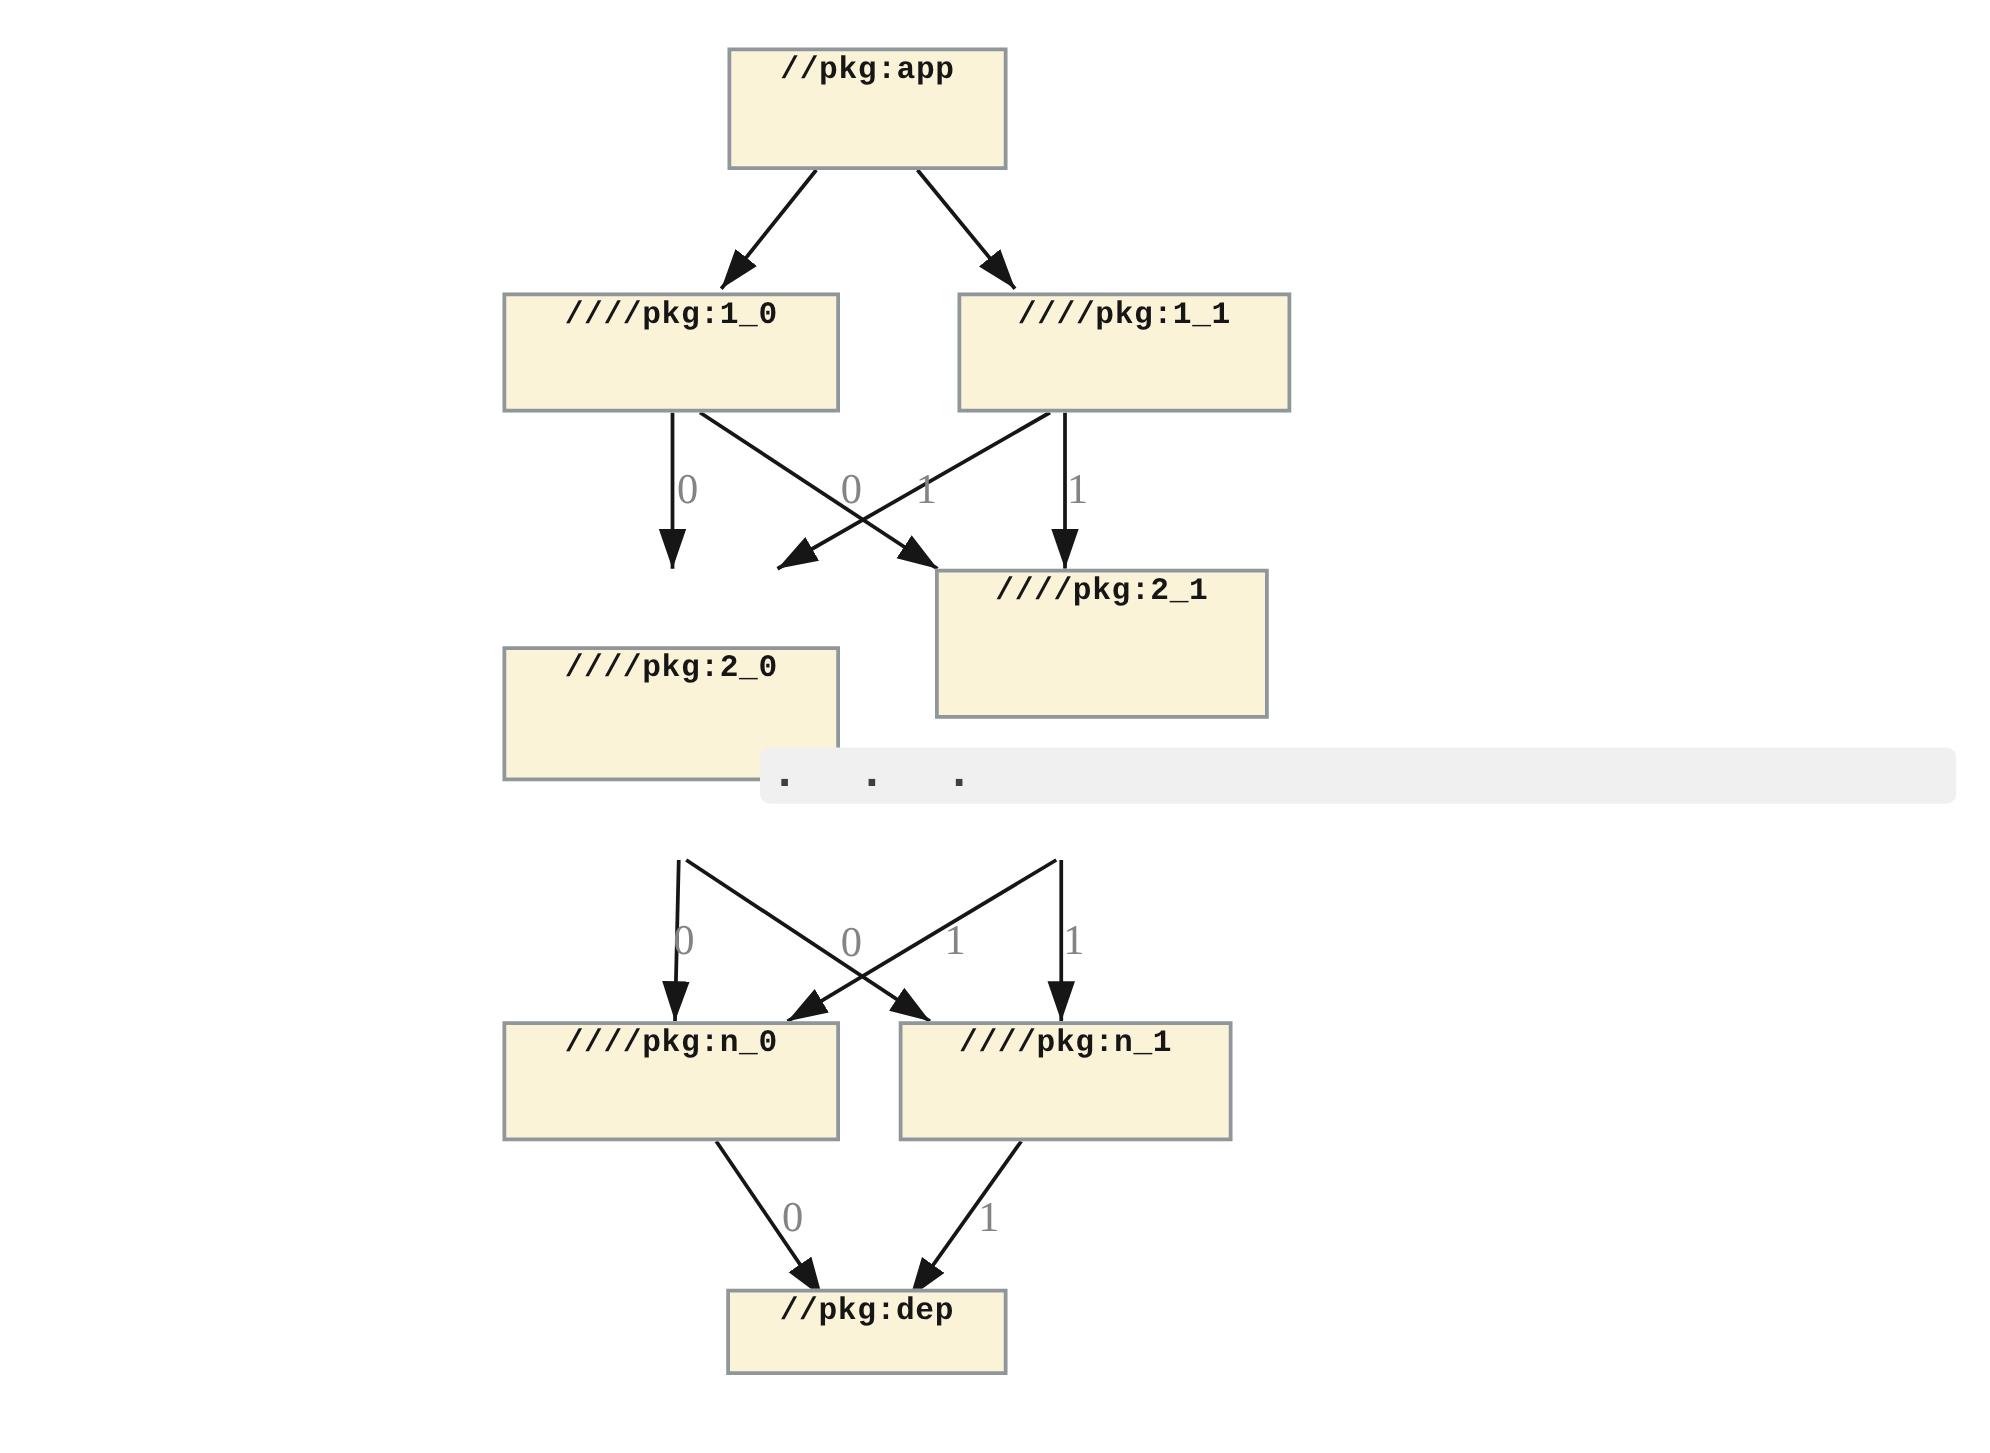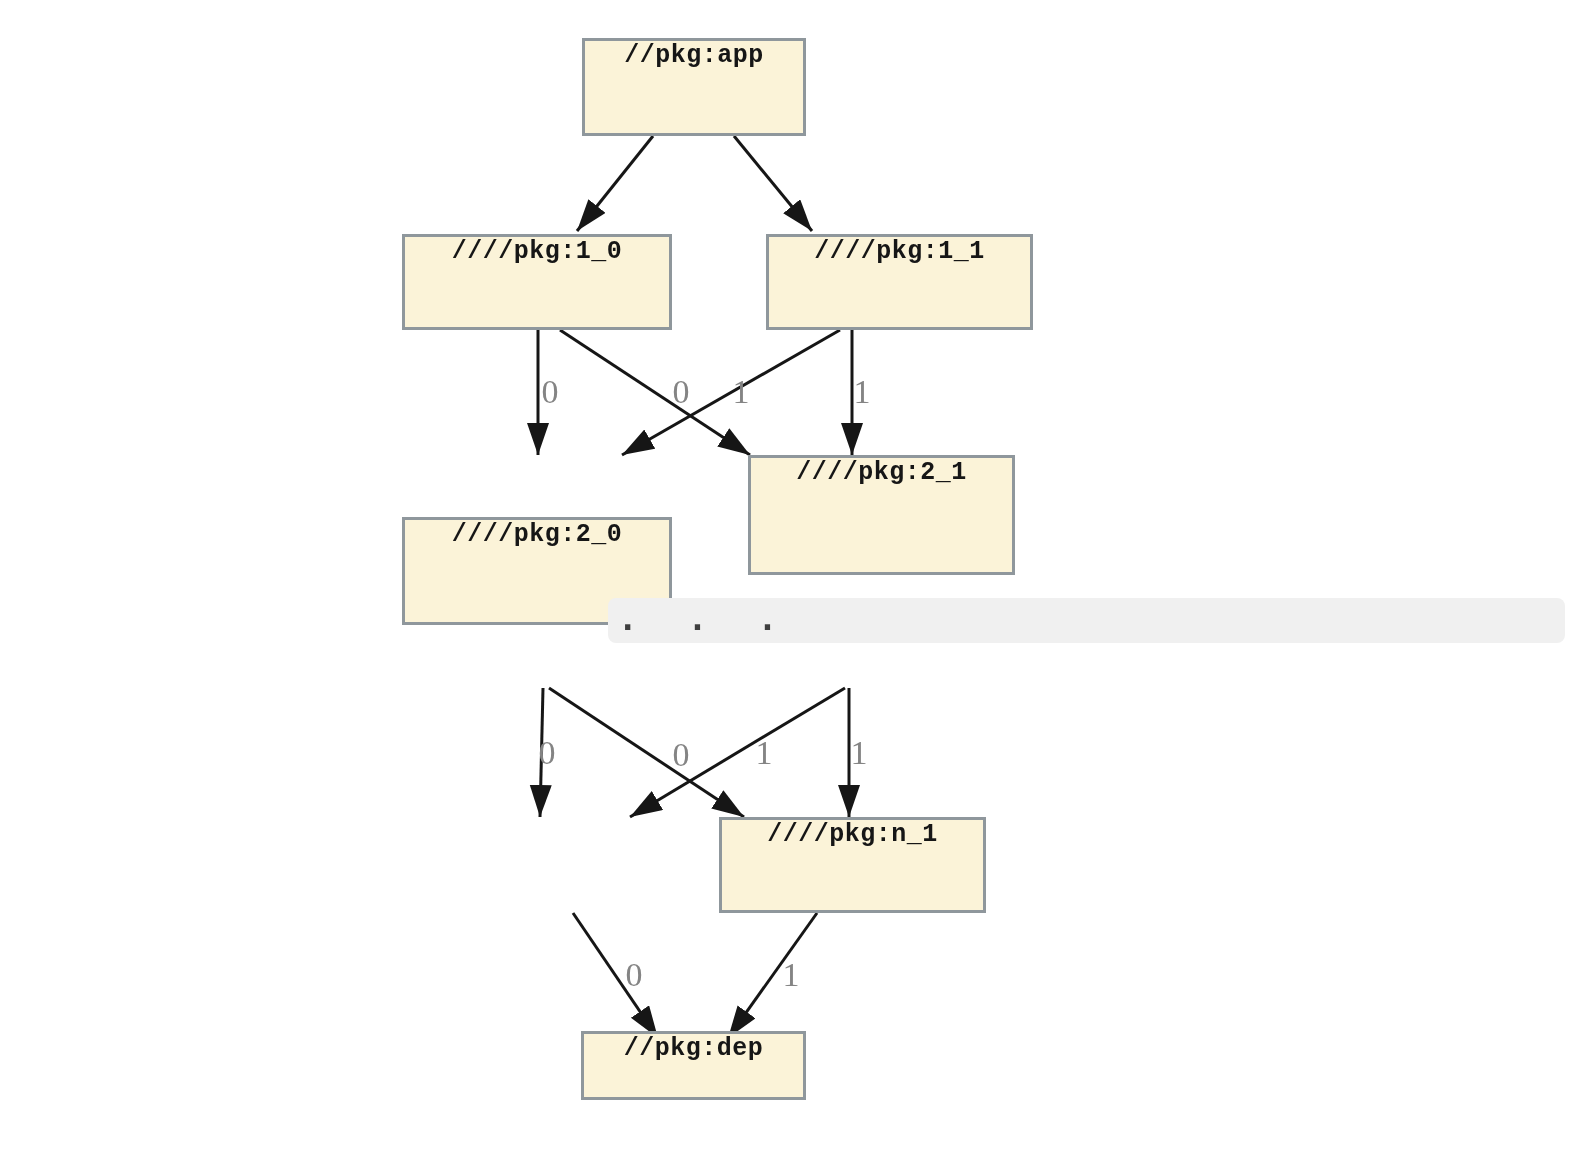--- a/index.html
+++ b/index.html
@@ -100,20 +100,23 @@
     <span class="lbl">////pkg:1_1</span>
   </div>
 
   <div class="node" style="left:402px;top:478px;width:270px;height:108px;margin-top:39px;">
     <span class="lbl">////pkg:2_0</span>
   </div>
   <div class="node" style="left:748px;top:455px;width:267px;height:120px;">
     <span class="lbl">////pkg:2_1</span>
   </div>
 
+  <div class="node" style="left:402px;top:817px;width:270px;height:96px;">
+    <span class="lbl">////pkg:n_0</span>
+  </div>
   <div class="node" style="left:719px;top:817px;width:267px;height:96px;">
     <span class="lbl">////pkg:n_1</span>
   </div>
 
   <div class="node" style="left:581px;top:1004px;width:225px;height:69px;margin-top:27px;">
     <span class="lbl">//pkg:dep</span>
   </div>
 
   <div class="ellipsis-bar">
     <span class="ellipsis-dots">. . .</span>

